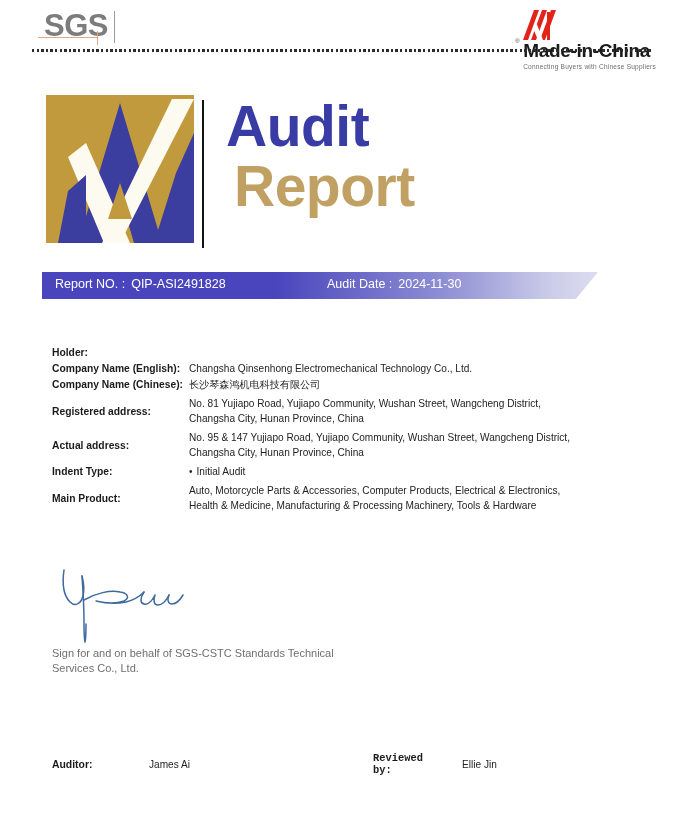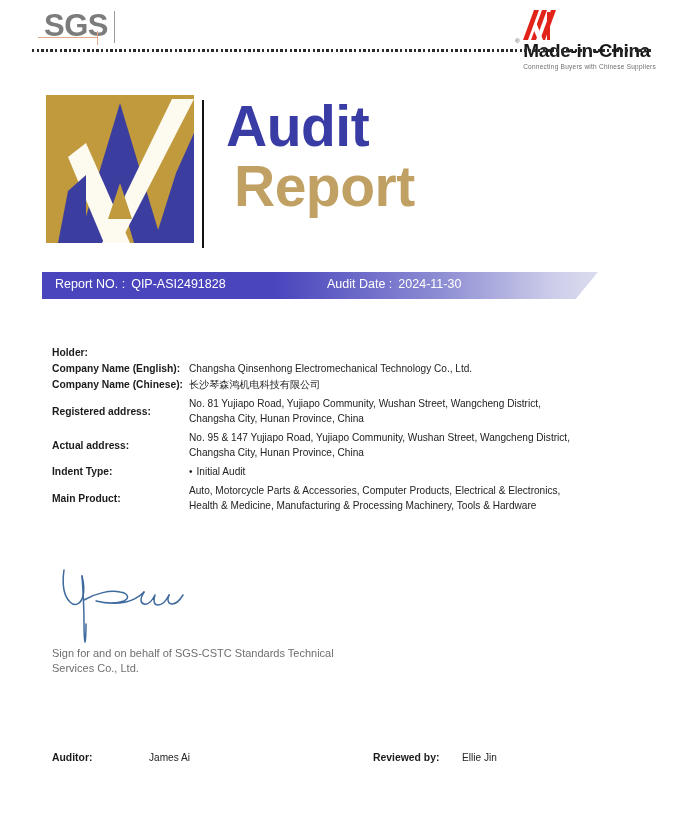--- a/index.html
+++ b/index.html
@@ -283,21 +283,21 @@
     font-size: 10.4px;
     color: #1b1b1b;
   }
   .signoff-value {
     font-family: "Liberation Sans", sans-serif;
     font-size: 10.1px;
     color: #232323;
   }
   .signoff-auditor-label { width: 78px; flex: none; }
   .signoff-auditor-value { width: 205px; flex: none; }
-  .signoff-reviewer-label { width: 70px; flex: none; }
+  .signoff-reviewer-label { width: 70px; flex: none; font-family: Liberation Mono, monospace; }
 </style>
 </head>
 <body>
 
 <div class="page-header">
 
   <div class="sgs-logo">
     <div class="sgs-text">SGS</div>
     <div class="rule-h"></div>
     <div class="rule-v1"></div>

